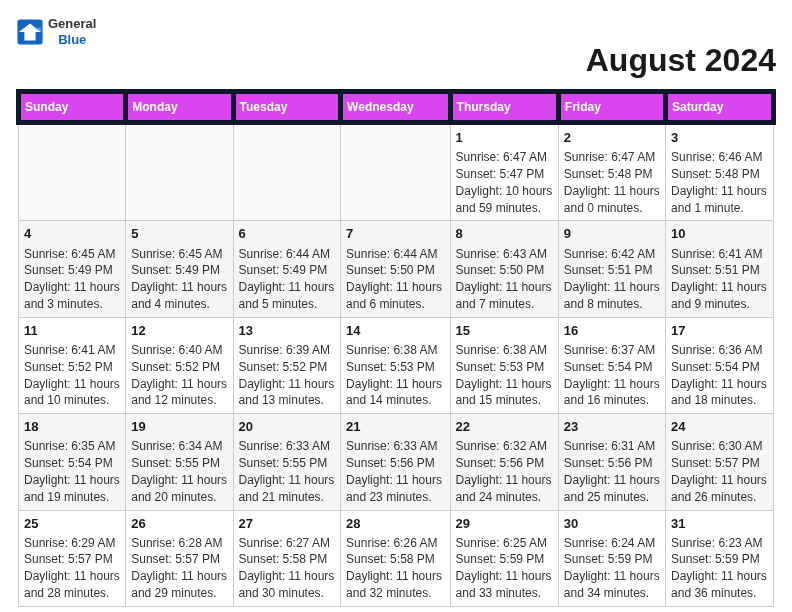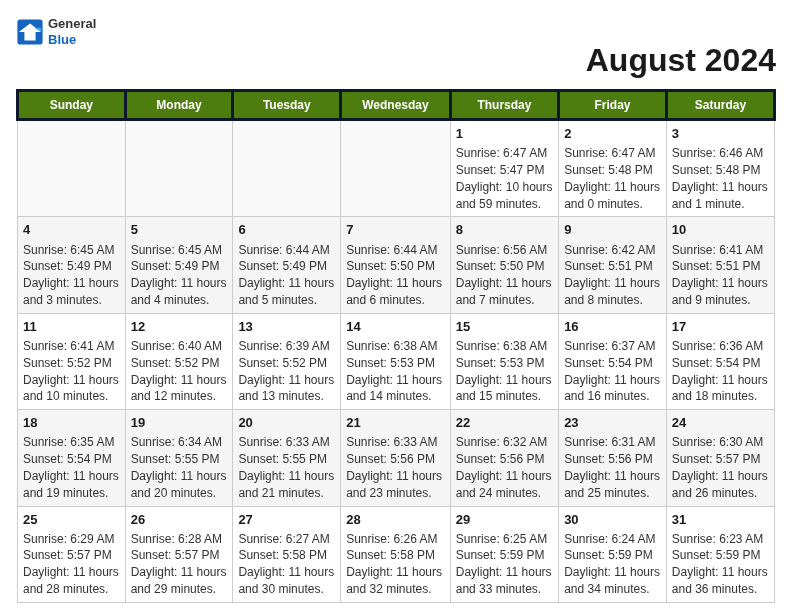--- a/index.html
+++ b/index.html
@@ -21,20 +21,21 @@
       align-items: center;
       gap: 4px;
     }
     .logo-text {
       display: flex;
       flex-direction: column;
       font-size: 13px;
       font-weight: bold;
       color: #1a1a1a;
       line-height: 1.2;
+      text-align: center;
     }
     .logo-text span.general { color: #333; }
     .logo-text span.blue { color: #1565c0; }
     .logo-icon {
       width: 28px;
       height: 28px;
     }
     .title-area {
       text-align: right;
       margin-top: 26px;
@@ -48,27 +49,27 @@
       font-size: 16px;
       font-weight: normal;
       color: #333;
     }
     table {
       width: 100%;
       border-collapse: collapse;
       font-size: 11px;
     }
     thead tr th {
-      background: #4d7c0f;
+      background: #d946ef;
       color: #fff;
       padding: 6px 4px;
-      text-align: center;
+      text-align: left;
       font-size: 12px;
       font-weight: bold;
-      border: 3px solid #0f172a;
+      border: 5px solid #0f172a;
     }
     tbody tr td {
       border: 1px solid #ccc;
       vertical-align: top;
       padding: 4px 5px;
       width: 113px;
       min-height: 80px;
       background: #fff;
       line-height: 1.4;
     }
@@ -174,21 +175,21 @@
         </td>
         <td>
           <span class="day-number">7</span>
           <div class="cell-content" style="white-space: pre-line;">Sunrise: 6:44 AM
 Sunset: 5:50 PM
 Daylight: 11 hours
 and 6 minutes.</div>
         </td>
         <td>
           <span class="day-number">8</span>
-          <div class="cell-content" style="white-space: pre-line;">Sunrise: 6:56 AM
+          <div class="cell-content" style="white-space: pre-line;">Sunrise: 6:43 AM
 Sunset: 5:50 PM
 Daylight: 11 hours
 and 7 minutes.</div>
         </td>
         <td>
           <span class="day-number">9</span>
           <div class="cell-content" style="white-space: pre-line;">Sunrise: 6:42 AM
 Sunset: 5:51 PM
 Daylight: 11 hours
 and 8 minutes.</div>

